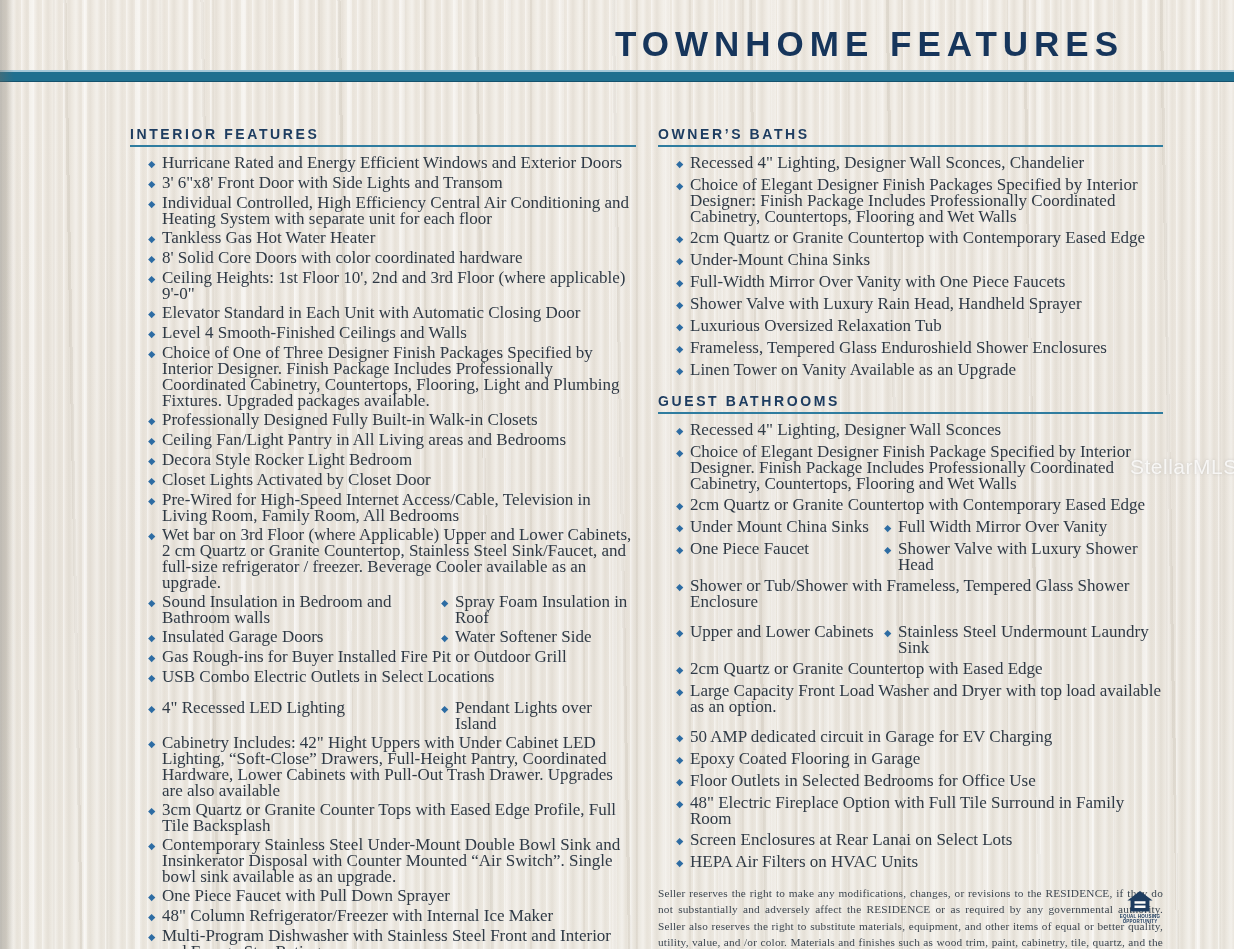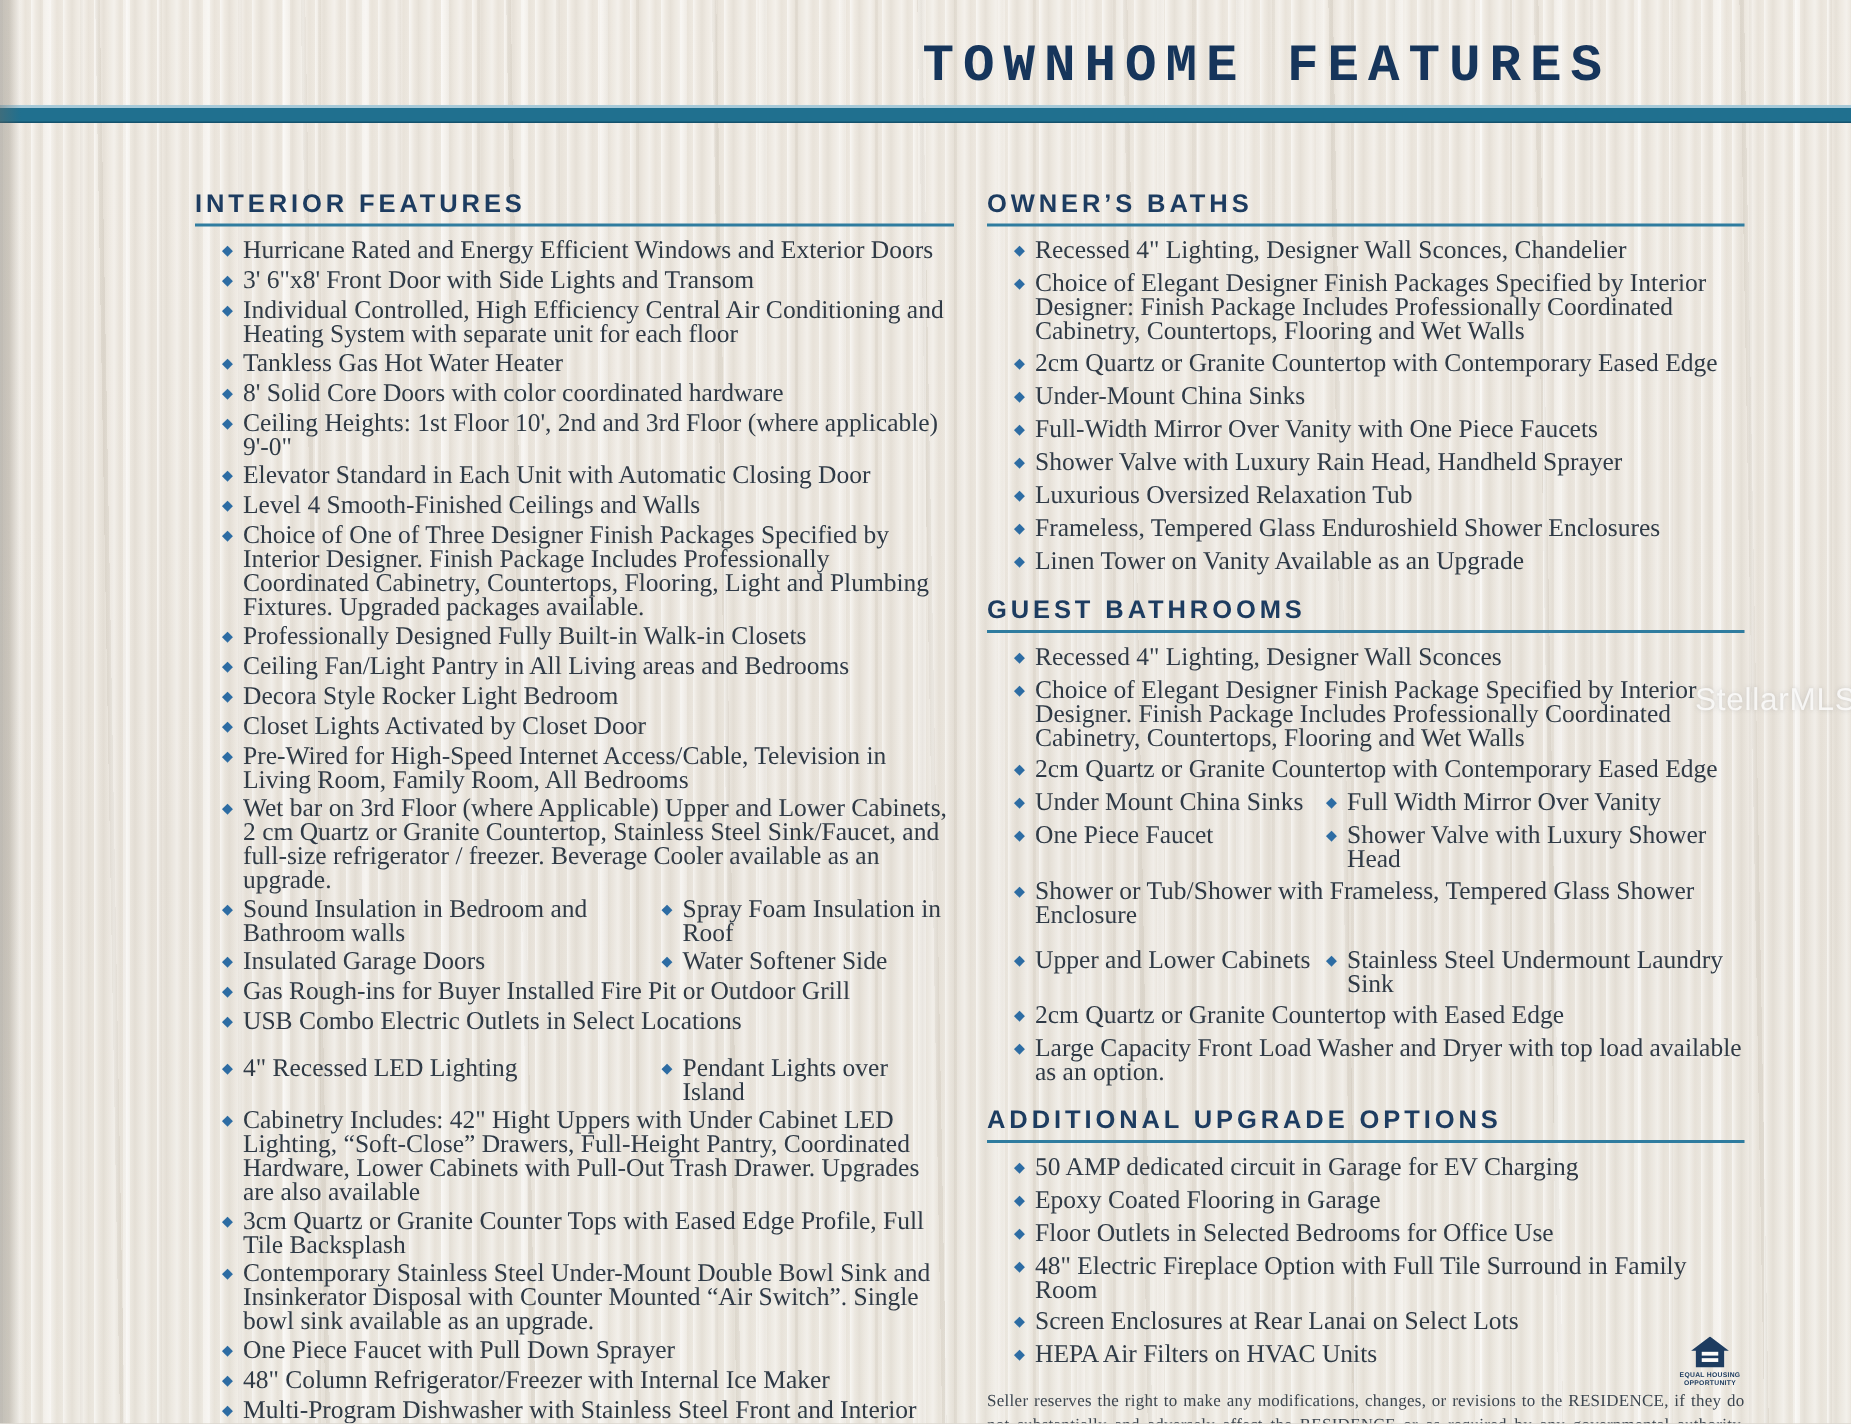--- a/index.html
+++ b/index.html
@@ -34,31 +34,31 @@
   .logo-content{
     position:absolute; left:27px; top:22px; width:110px; height:112px;
     display:flex; flex-direction:column; align-items:center; justify-content:center; text-align:center;
   }
   .logo-h{font:600 13px "Liberation Serif", serif; letter-spacing:1.5px; color:#2c7795; line-height:14px;}
   .logo-p{font:600 11px "Liberation Serif", serif; letter-spacing:3px; color:#2c7795; line-height:13px;}
   .logo-n{font:600 8.5px "Liberation Serif", serif; letter-spacing:2.5px; color:#27688a; line-height:11px;}
   
   .title{
     position:absolute; left:615px; top:24px; margin:0;
-    font-family:Liberation Mono, monospace; font-weight:800; font-size:35px;
+    font-family:Liberation Sans, sans-serif; font-weight:800; font-size:35px;
     letter-spacing:6px; color:#16355b; white-space:nowrap; z-index:2;
   }
   
   .col{position:absolute; top:126px;}
   .col-left{left:130px; width:506px;}
   .col-right{left:658px; width:505px;}
   .feature-section + .feature-section{margin-top:14px;}
   .sec-heading{
     margin:0 0 8px 0; padding-bottom:3px;
-    font-family:"Liberation Sans", sans-serif; font-weight:700; font-size:17px;
+    font-family:"Liberation Sans", sans-serif; font-weight:700; font-size:14px;
     letter-spacing:2.6px; color:#1d3c60;
     border-bottom:2px solid #2f7c9f;
   }
   .items{padding-left:18px;}
   .item{display:flex; margin-bottom:3px;}
   .col-right .item{margin-bottom:5px;}
   .cell{display:flex;}
   .pair-wide  .cell:first-child{width:293px; flex:none;}
   .pair-narrow .cell:first-child{width:208px; flex:none;}
   .pair .cell:last-child{flex:1;}
@@ -351,21 +351,20 @@
               <span class="bullet">◆</span>
               <span class="txt">2cm Quartz or Granite Countertop with Eased Edge</span>
             </div>
             <div class="item">
               <span class="bullet">◆</span>
               <span class="txt">Large Capacity Front Load Washer and Dryer with top load available as an option.</span>
             </div>
           </div>
         </section>
         <section class="feature-section">
-          <h2 class="sec-heading">ADDITIONAL UPGRADE OPTIONS</h2>
           <div class="items">
             <div class="item">
               <span class="bullet">◆</span>
               <span class="txt">50 AMP dedicated circuit in Garage for EV Charging</span>
             </div>
             <div class="item">
               <span class="bullet">◆</span>
               <span class="txt">Epoxy Coated Flooring in Garage</span>
             </div>
             <div class="item">

